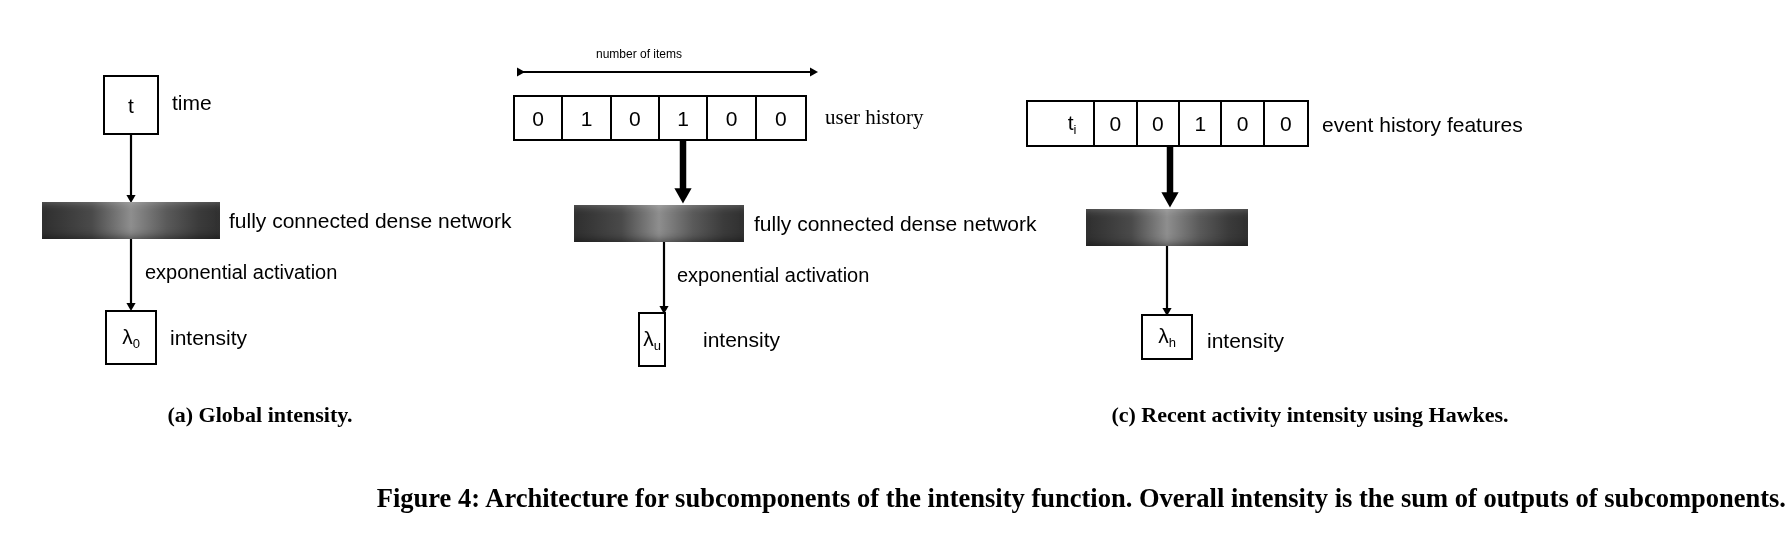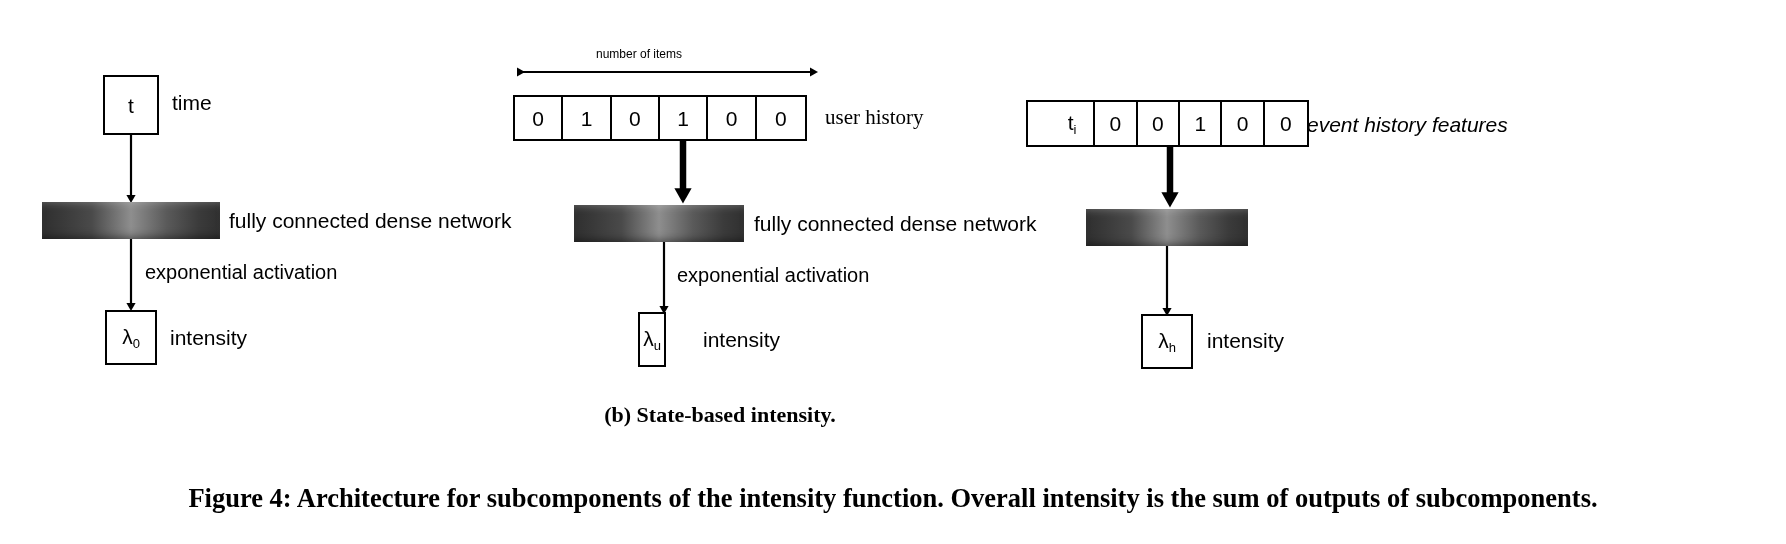--- a/index.html
+++ b/index.html
@@ -137,21 +137,21 @@
     white-space: nowrap;
     text-align: center;
   }
 
   
   #figure-caption {
     position: absolute;
     left: 0;
     top: 484px;
     width: 1786px;
-    text-align: center;
+    text-align: right;
     font-family: "Liberation Serif", serif;
     font-weight: bold;
     font-size: 26.5px;
     line-height: 1.1;
     white-space: nowrap;
   }
 </style>
 </head>
 <body>
 
@@ -179,20 +179,21 @@
 
     <div class="arrow-note" style="left:145px; top:262px;">exponential activation</div>
 
     <div class="box" style="left:105px; top:310px; width:52px; height:55px;">
       <span class="sym">
         <span>λ</span><sub>0</sub>
       </span>
     </div>
     <div class="side-label" style="left:170px; top:327px;">intensity</div>
 
+    <div class="subcaption" style="left:110px; width:300px;">(a) Global intensity.</div>
   </div>
 
   <div class="panel" id="panel-b">
 
     <svg class="arrows">
       <defs>
         <marker id="ah-thin-b" markerWidth="12" markerHeight="12" refX="5.2" refY="5.6" orient="auto" markerUnits="userSpaceOnUse">
           <path d="M1.2,1 L9.2,5.6 L1.2,10.2 Z" fill="#000"></path>
         </marker>
         <marker id="ah-thick-b" markerWidth="22" markerHeight="20" refX="8.5" refY="9.2" orient="auto" markerUnits="userSpaceOnUse">
@@ -227,21 +228,20 @@
 
     <div class="arrow-note" style="left:207px; top:265px;">exponential activation</div>
 
     <div class="box" style="left:168px; top:312px; width:28px; height:55px;">
       <span class="sym">
         <span>λ</span><sub>u</sub>
       </span>
     </div>
     <div class="side-label" style="left:233px; top:329px;">intensity</div>
 
-    <div class="subcaption" style="left:25px; width:450px;">(b) State-based intensity.</div>
   </div>
 
   <div class="panel" id="panel-c">
 
     <svg class="arrows">
       <defs>
         <marker id="ah-thin-c" markerWidth="12" markerHeight="12" refX="5.2" refY="5.6" orient="auto" markerUnits="userSpaceOnUse">
           <path d="M1.2,1 L9.2,5.6 L1.2,10.2 Z" fill="#000"></path>
         </marker>
         <marker id="ah-thick-c" markerWidth="22" markerHeight="20" refX="8.5" refY="9.2" orient="auto" markerUnits="userSpaceOnUse">
@@ -257,28 +257,29 @@
     <div class="vector" style="left:26px; top:100px; width:283px; height:47px;">
       <div class="cell" style="width:49px;margin-left:23px;">
         <span class="sym"><span>t</span><sub>i</sub></span>
       </div>
       <div class="cell" style="width:47px;">0</div>
       <div class="cell" style="width:47px;">0</div>
       <div class="cell" style="width:47px;">1</div>
       <div class="cell" style="width:47px;">0</div>
       <div class="cell" style="width:47px;">0</div>
     </div>
-    <div class="side-label" style="left:307px; top:114px;font-style:italic;">event history features</div>
+    <div class="side-label" style="left:322px; top:114px;">event history features</div>
 
     <div class="dense-bar" style="left:86px; top:209px; width:162px; height:37px;"></div>
 
-    <div class="box" style="left:141px; top:314px; width:52px; height:55px;">
+    <div class="box" style="left:141px; top:314px; width:52px; height:46px;">
       <span class="sym">
         <span>λ</span><sub>h</sub>
       </span>
     </div>
     <div class="side-label" style="left:207px; top:330px;">intensity</div>
 
+    <div class="subcaption" style="left:0px; width:620px;">(c) Recent activity intensity using Hawkes.</div>
   </div>
 
   <div id="figure-caption">Figure 4: Architecture for subcomponents of the intensity function. Overall intensity is the sum of outputs of subcomponents.</div>
 
 </div>
 
 </body></html>

